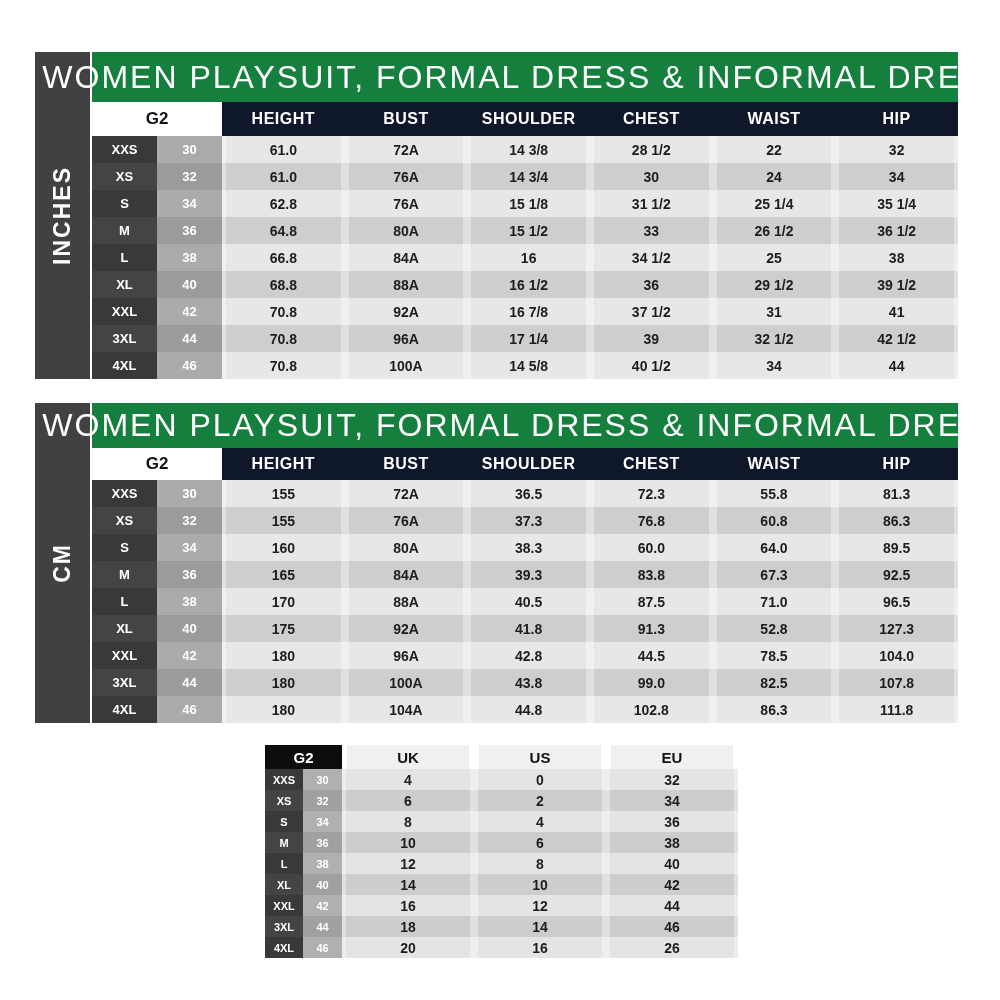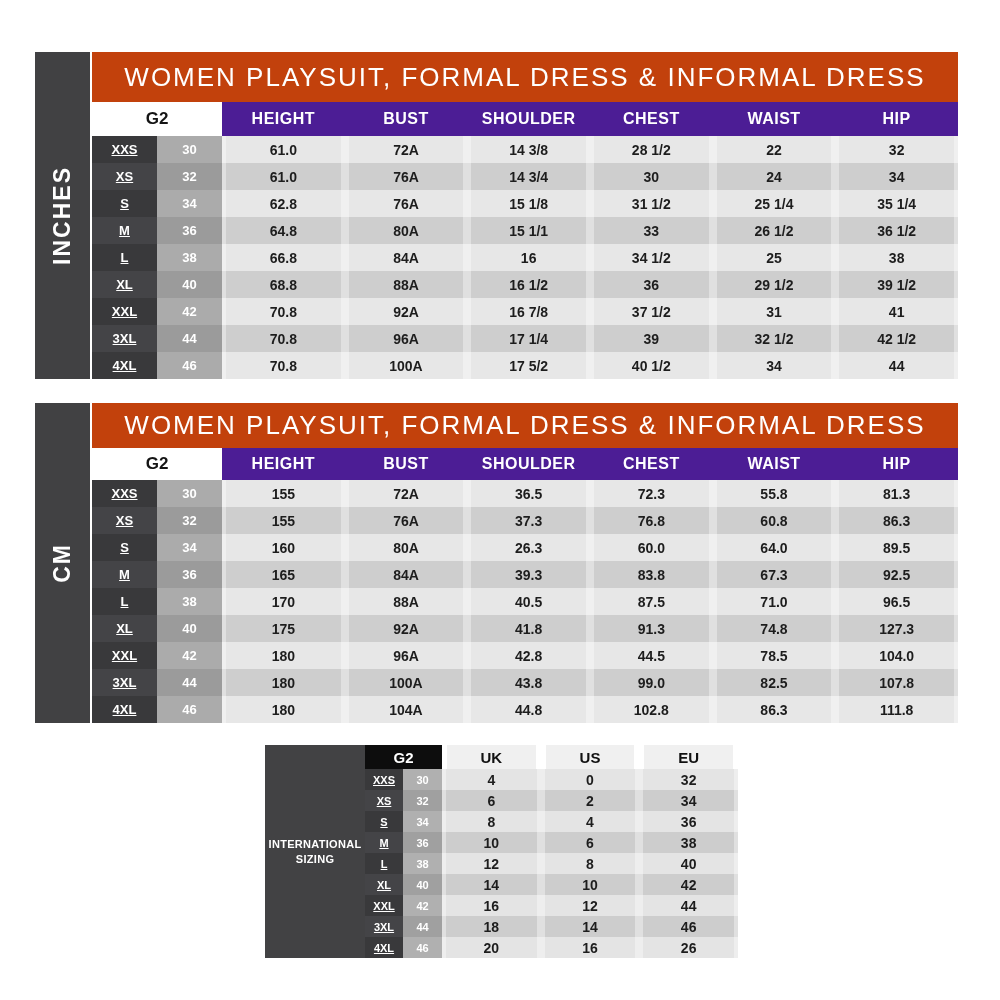--- a/index.html
+++ b/index.html
@@ -17,42 +17,42 @@
   .unit-sidebar{
     width:55px;flex:0 0 55px;background:#414143;color:#fff;
     display:flex;align-items:center;justify-content:center;margin-right:2px;
   }
   .unit-sidebar span{
     writing-mode:vertical-rl;transform:rotate(180deg);
     font-weight:bold;font-size:23px;letter-spacing:2px;white-space:nowrap;
   }
   .tbl-main{flex:1;display:flex;flex-direction:column;min-width:0;}
   .tbl-title{
-    background:#c2410c;color:#fff;display:flex;align-items:center;justify-content:center;
-    font-size:26px;font-weight:normal;letter-spacing:2px;white-space:nowrap;
+    background:#15803d;color:#fff;display:flex;align-items:center;justify-content:center;
+    font-size:32px;font-weight:normal;letter-spacing:2px;white-space:nowrap;
   }
   #t1 .tbl-title{height:50px;}
   #t2 .tbl-title{height:45px;}
   .m-head{display:grid;grid-template-columns:65px 65px repeat(6,1fr);}
   #t1 .m-head{height:34px;}
   #t2 .m-head{height:32px;}
   .g2-cell{
     grid-column:1 / 3;background:#ffffff;color:#141414;
     display:flex;align-items:center;justify-content:center;
     font-weight:bold;font-size:17px;
   }
   .col-head{
-    background:#4c1d95;color:#fff;display:flex;align-items:center;justify-content:center;
+    background:#0f172a;color:#fff;display:flex;align-items:center;justify-content:center;
     font-weight:bold;font-size:16px;letter-spacing:.5px;
   }
   .m-rows{display:flex;flex-direction:column;}
   .m-row{display:grid;grid-template-columns:65px 65px repeat(6,1fr);height:27px;}
 
   .cellc{display:flex;align-items:center;justify-content:center;}
-  .size-cell{color:#fff;font-weight:bold;font-size:13px;text-decoration:underline;}
+  .size-cell{color:#fff;font-weight:bold;font-size:13px;}
   .num-cell{color:#fff;font-weight:bold;font-size:13px;}
   .data-cell{
     color:#1d1d1d;font-weight:bold;font-size:14px;
     box-shadow:inset 4px 0 0 rgba(255,255,255,.38), inset -4px 0 0 rgba(255,255,255,.38);
   }
   .m-row:nth-child(odd)  .size-cell{background:#39393b;}
   .m-row:nth-child(even) .size-cell{background:#444447;}
   .m-row:nth-child(odd)  .num-cell{background:#ababab;}
   .m-row:nth-child(even) .num-cell{background:#9b9b9b;}
   .m-row:nth-child(odd)  .data-cell{background:#e7e7e7;}
@@ -136,21 +136,21 @@
             <div class="data-cell cellc">15 1/8</div>
             <div class="data-cell cellc">31 1/2</div>
             <div class="data-cell cellc">25 1/4</div>
             <div class="data-cell cellc">35 1/4</div>
           </div>
           <div class="m-row">
             <div class="size-cell cellc">M</div>
             <div class="num-cell cellc">36</div>
             <div class="data-cell cellc">64.8</div>
             <div class="data-cell cellc">80A</div>
-            <div class="data-cell cellc">15 1/1</div>
+            <div class="data-cell cellc">15 1/2</div>
             <div class="data-cell cellc">33</div>
             <div class="data-cell cellc">26 1/2</div>
             <div class="data-cell cellc">36 1/2</div>
           </div>
           <div class="m-row">
             <div class="size-cell cellc">L</div>
             <div class="num-cell cellc">38</div>
             <div class="data-cell cellc">66.8</div>
             <div class="data-cell cellc">84A</div>
             <div class="data-cell cellc">16</div>
@@ -186,21 +186,21 @@
             <div class="data-cell cellc">17 1/4</div>
             <div class="data-cell cellc">39</div>
             <div class="data-cell cellc">32 1/2</div>
             <div class="data-cell cellc">42 1/2</div>
           </div>
           <div class="m-row">
             <div class="size-cell cellc">4XL</div>
             <div class="num-cell cellc">46</div>
             <div class="data-cell cellc">70.8</div>
             <div class="data-cell cellc">100A</div>
-            <div class="data-cell cellc">17 5/2</div>
+            <div class="data-cell cellc">14 5/8</div>
             <div class="data-cell cellc">40 1/2</div>
             <div class="data-cell cellc">34</div>
             <div class="data-cell cellc">44</div>
           </div>
         </div>
     </div>
   </section>
 
   <section class="size-table" id="t2">
     <div class="unit-sidebar">
@@ -236,21 +236,21 @@
             <div class="data-cell cellc">37.3</div>
             <div class="data-cell cellc">76.8</div>
             <div class="data-cell cellc">60.8</div>
             <div class="data-cell cellc">86.3</div>
           </div>
           <div class="m-row">
             <div class="size-cell cellc">S</div>
             <div class="num-cell cellc">34</div>
             <div class="data-cell cellc">160</div>
             <div class="data-cell cellc">80A</div>
-            <div class="data-cell cellc">26.3</div>
+            <div class="data-cell cellc">38.3</div>
             <div class="data-cell cellc">60.0</div>
             <div class="data-cell cellc">64.0</div>
             <div class="data-cell cellc">89.5</div>
           </div>
           <div class="m-row">
             <div class="size-cell cellc">M</div>
             <div class="num-cell cellc">36</div>
             <div class="data-cell cellc">165</div>
             <div class="data-cell cellc">84A</div>
             <div class="data-cell cellc">39.3</div>
@@ -268,21 +268,21 @@
             <div class="data-cell cellc">71.0</div>
             <div class="data-cell cellc">96.5</div>
           </div>
           <div class="m-row">
             <div class="size-cell cellc">XL</div>
             <div class="num-cell cellc">40</div>
             <div class="data-cell cellc">175</div>
             <div class="data-cell cellc">92A</div>
             <div class="data-cell cellc">41.8</div>
             <div class="data-cell cellc">91.3</div>
-            <div class="data-cell cellc">74.8</div>
+            <div class="data-cell cellc">52.8</div>
             <div class="data-cell cellc">127.3</div>
           </div>
           <div class="m-row">
             <div class="size-cell cellc">XXL</div>
             <div class="num-cell cellc">42</div>
             <div class="data-cell cellc">180</div>
             <div class="data-cell cellc">96A</div>
             <div class="data-cell cellc">42.8</div>
             <div class="data-cell cellc">44.5</div>
             <div class="data-cell cellc">78.5</div>
@@ -306,24 +306,20 @@
             <div class="data-cell cellc">44.8</div>
             <div class="data-cell cellc">102.8</div>
             <div class="data-cell cellc">86.3</div>
             <div class="data-cell cellc">111.8</div>
           </div>
         </div>
     </div>
   </section>
 
   <section id="t3">
-    <div class="intl-label">
-      <span>INTERNATIONAL</span>
-      <span>SIZING</span>
-    </div>
     <div class="t3-main">
       <div class="i-head">
         <div class="i-g2">G2</div>
       <div class="i-col-head cellc">UK</div>
           <div class="i-col-head cellc">US</div>
           <div class="i-col-head cellc">EU</div>
         </div>
       <div class="i-rows">
           <div class="i-row">
             <div class="size-cell cellc">XXS</div>

